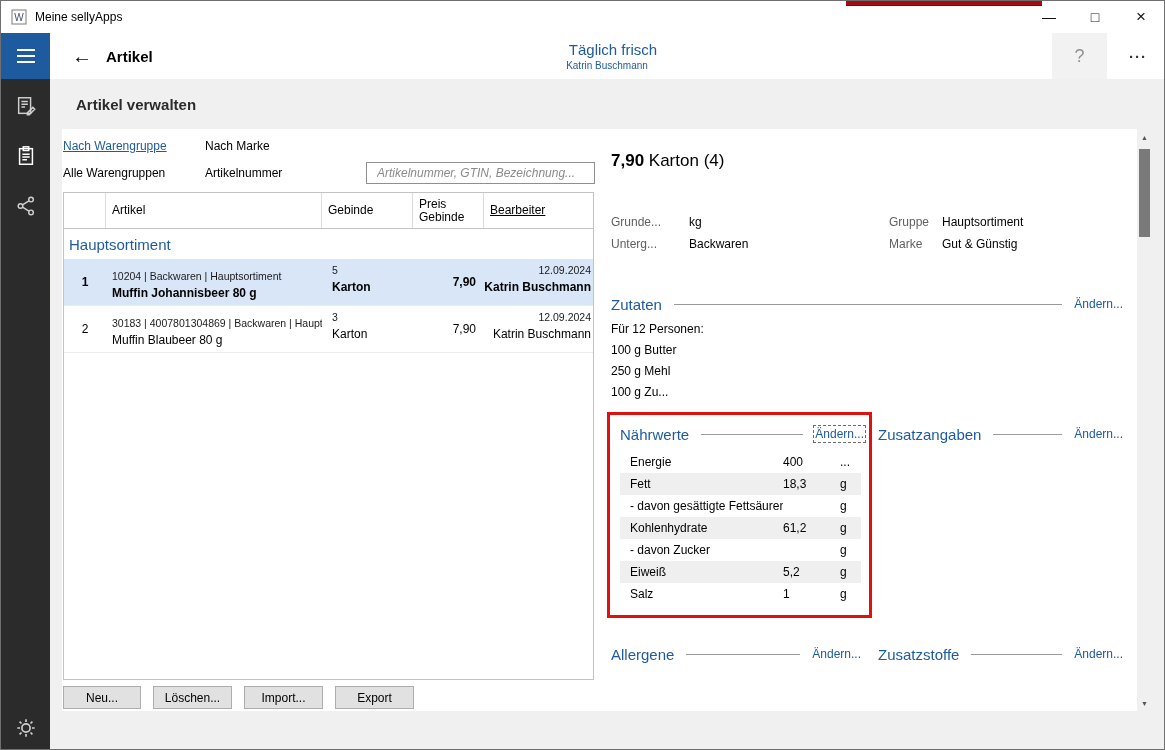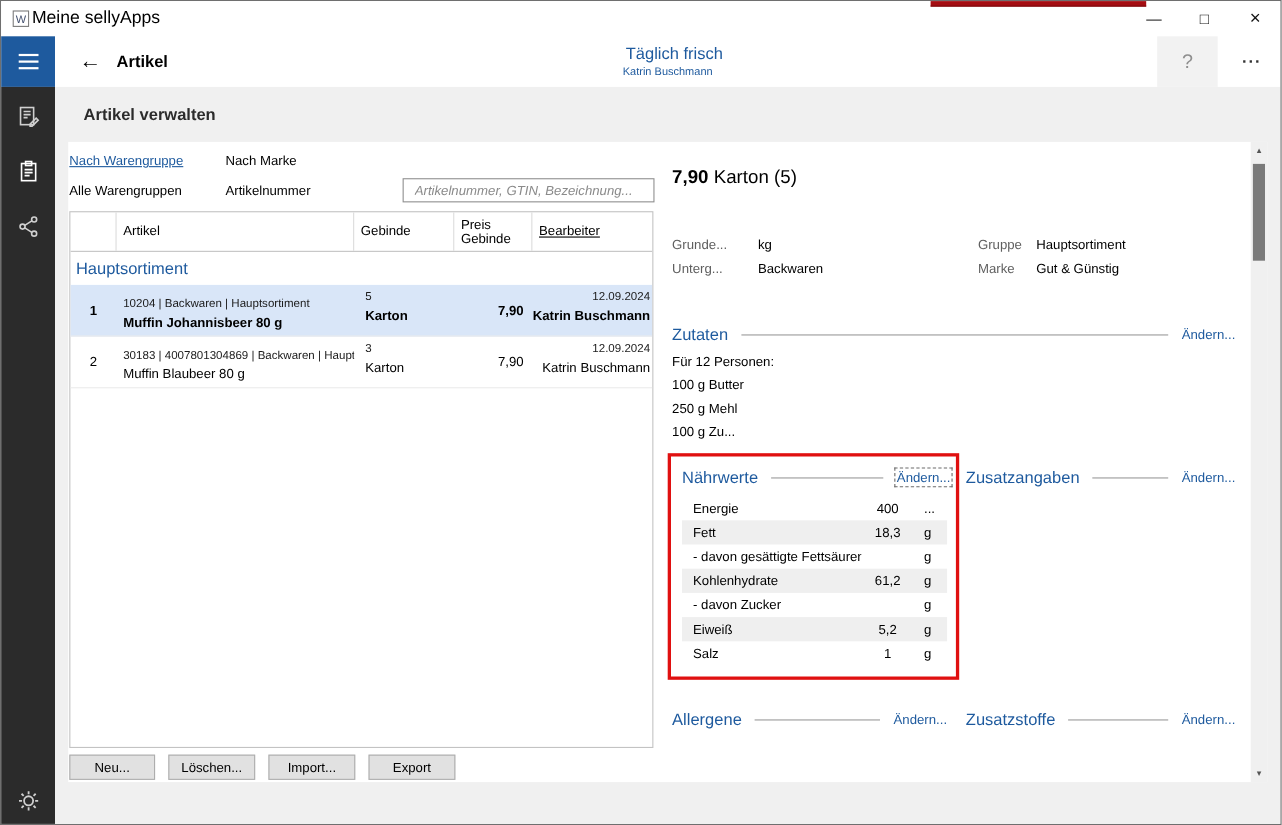--- a/index.html
+++ b/index.html
@@ -5,21 +5,21 @@
   * { box-sizing: border-box; margin: 0; padding: 0; }
   html,body { background:#888; }
   .window{
     position:relative; width:1165px; height:750px; overflow:hidden;
     background:#fff; border:1px solid #6f6f6f;
     font-family:"Liberation Sans", sans-serif; color:#000; font-size:12px;
   }
   
   .titlebar{position:absolute;left:0;top:0;right:0;height:32px;background:#fff;display:flex;align-items:center;}
   .titlebar-icon{margin-left:10px;width:16px;height:16px;display:inline-flex;}
-  .titlebar-title{margin-left:2px;font-size:16px;}
+  .titlebar-title{margin-left:8px;font-size:12px;}
   .caption-buttons{margin-left:auto;display:flex;height:100%;}
   .caption-btn{width:46px;height:100%;display:flex;align-items:center;justify-content:center;font-size:14px;color:#111;}
   .red-artifact{position:absolute;left:845px;top:0;width:196px;height:5px;background:#a50d12;border-bottom:1px solid #7c0a0e;}
   
   .hamburger{position:absolute;left:0;top:32px;width:49px;height:46px;background:#1e5a9e;display:flex;flex-direction:column;align-items:center;justify-content:center;gap:4px;cursor:pointer;}
   .hamburger span{display:block;width:18px;height:2px;background:#fff;}
   .appheader{position:absolute;left:49px;top:32px;right:0;height:46px;background:#fff;}
   .back{position:absolute;left:22px;top:0;height:100%;display:flex;align-items:center;font-size:20px;}
   .apptitle{position:absolute;left:56px;top:0;height:100%;display:flex;align-items:center;font-size:15px;font-weight:bold;}
   .center-block{position:absolute;left:0;right:0;top:0;height:100%;display:flex;flex-direction:column;align-items:center;justify-content:center;}
@@ -69,21 +69,21 @@
   .sec .h{color:#1e5a9e;font-size:15px;white-space:nowrap;}
   .sec .rule{flex:1;border-top:1px solid #9a9a9a;margin:0 12px;}
   .sec .chg{color:#1e5a9e;font-size:12px;white-space:nowrap;cursor:pointer;}
   .chg.focus-dashed{outline:1px dashed #6b6b6b;outline-offset:1px;}
   .ztext div{font-size:12px;line-height:21px;}
   .redbox{position:absolute;left:545px;top:283px;width:265px;height:206px;border:3px solid #e01010;pointer-events:none;}
   .ntable{position:absolute;left:558px;top:322px;width:241px;}
   .nrow{display:flex;height:22px;align-items:center;font-size:12px;}
   .nrow:nth-child(even){background:#efefef;}
   .nlabel{flex:1;padding-left:10px;white-space:nowrap;overflow:hidden;}
-  .nvalue{width:48px;text-align:center;}
+  .nvalue{width:48px;text-align:left;}
   .nunit{width:30px;padding-left:9px;}
   
   .sbar{position:absolute;right:0;top:0;width:15px;height:582px;background:#f0f0f0;}
   .sb-arrow{position:absolute;left:0;width:15px;height:16px;display:flex;align-items:center;justify-content:center;font-size:7px;color:#555;}
   .sb-up{top:0;} .sb-dn{bottom:0;}
   .sb-thumb{position:absolute;left:2px;right:2px;top:20px;height:88px;background:#7a7a7a;}
 </style>
 </head>
 <body>
 
@@ -218,21 +218,21 @@
 
       <div class="btnrow">
         <button class="wbtn" style="width:78px;">Neu...</button>
         <button class="wbtn">Löschen...</button>
         <button class="wbtn">Import...</button>
         <button class="wbtn">Export</button>
       </div>
 
       <div class="price-line">
         <span class="bold">7,90</span>
-        <span>Karton (5)</span>
+        <span>Karton (4)</span>
       </div>
 
       <div class="dlabel" style="left:549px;top:86px;">Grunde...</div>
       <div class="dvalue" style="left:627px;top:86px;">kg</div>
       <div class="dlabel" style="left:827px;top:86px;">Gruppe</div>
       <div class="dvalue" style="left:880px;top:86px;">Hauptsortiment</div>
       <div class="dlabel" style="left:549px;top:108px;">Unterg...</div>
       <div class="dvalue" style="left:627px;top:108px;">Backwaren</div>
       <div class="dlabel" style="left:827px;top:108px;">Marke</div>
       <div class="dvalue" style="left:880px;top:108px;text-align:center;">Gut &amp; Günstig</div>

